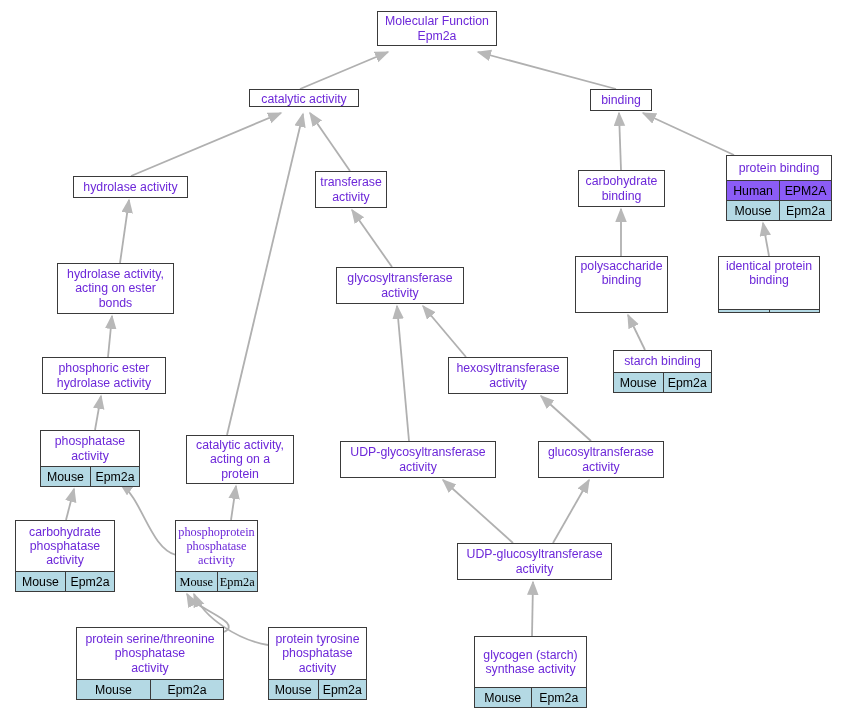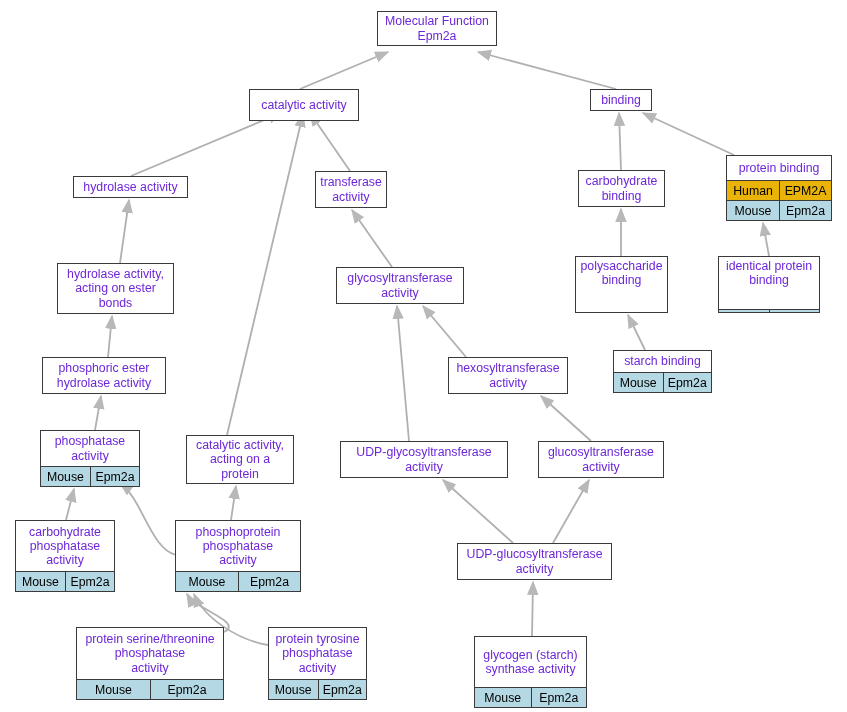--- a/index.html
+++ b/index.html
@@ -57,21 +57,21 @@
     justify-content: center;
     font-size: 12.3px;
     line-height: 14px;
     color: #000000;
     box-sizing: border-box;
   }
   .node .annot .cell + .cell {
     border-left: 1.4px solid #3a3a3a;
   }
   .annot.species-mouse .cell { background: #b4d9e4; }
-  .annot.species-human .cell { background: #eab308; }
+  .annot.species-human .cell { background: #8b5cf6; }
 </style>
 </head>
 <body>
 
 <div id="canvas">
   <svg id="edges" viewBox="0 0 847 712" xmlns="http://www.w3.org/2000/svg">
     <defs>
       <marker id="arrow" markerWidth="9" markerHeight="9" refX="7.2" refY="3.2" orient="auto" markerUnits="strokeWidth">
         <path d="M0,0 L8,3.2 L0,6.4 z" fill="#b8b8b8"></path>
       </marker>
@@ -102,21 +102,21 @@
         <path d="M 224,632 C 244,622 196,610 187,594" fill="none" stroke="#b0b0b0" stroke-width="1.8" marker-end="url(#arrow)"></path>
         <path d="M 268,645 C 238,640 204,618 194,594" fill="none" stroke="#b0b0b0" stroke-width="1.8" marker-end="url(#arrow)"></path>
         <path d="M 532,636 L 533,582" fill="none" stroke="#b0b0b0" stroke-width="1.8" marker-end="url(#arrow)"></path>
       </g>
   </svg>
   <div id="nodes">
       <div class="node" style="left: 377px; top: 11px; width: 120px; height: 35px;">
         <div class="title">Molecular Function
 Epm2a</div>
       </div>
-      <div class="node" style="left: 249px; top: 89px; width: 110px; height: 32px;">
+      <div class="node" style="left: 249px; top: 89px; width: 110px; height: 18px;">
         <div class="title">catalytic activity</div>
       </div>
       <div class="node" style="left: 590px; top: 89px; width: 62px; height: 22px;">
         <div class="title">binding</div>
       </div>
       <div class="node" style="left: 726px; top: 155px; width: 106px; height: 66px;">
         <div class="title">protein binding</div>
         <div class="annot species-human">
           <div class="cell">Human</div>
           <div class="cell">EPM2A</div>
@@ -183,42 +183,42 @@
         <div class="annot species-mouse">
           <div class="cell">Mouse</div>
           <div class="cell">Epm2a</div>
         </div>
       </div>
       <div class="node" style="left: 186px; top: 435px; width: 108px; height: 49px;">
         <div class="title">catalytic activity,
 acting on a
 protein</div>
       </div>
-      <div class="node" style="left: 340px; top: 441px; width: 168px; height: 37px;">
+      <div class="node" style="left: 340px; top: 441px; width: 156px; height: 37px;">
         <div class="title">UDP-glycosyltransferase
 activity</div>
       </div>
       <div class="node" style="left: 538px; top: 441px; width: 126px; height: 37px;">
         <div class="title">glucosyltransferase
 activity</div>
       </div>
       <div class="node" style="left: 457px; top: 543px; width: 155px; height: 37px;">
         <div class="title">UDP-glucosyltransferase
 activity</div>
       </div>
       <div class="node" style="left: 15px; top: 520px; width: 100px; height: 72px;">
         <div class="title">carbohydrate
 phosphatase
 activity</div>
         <div class="annot species-mouse">
           <div class="cell">Mouse</div>
           <div class="cell">Epm2a</div>
         </div>
       </div>
-      <div class="node" style="left: 175px; top: 520px; width: 126px; height: 72px;">
+      <div class="node" style="left: 175px; top: 520px; width: 83px; height: 72px; font-family: Liberation Serif, serif;">
         <div class="title">phosphoprotein
 phosphatase
 activity</div>
         <div class="annot species-mouse">
           <div class="cell">Mouse</div>
           <div class="cell">Epm2a</div>
         </div>
       </div>
       <div class="node" style="left: 76px; top: 627px; width: 148px; height: 73px;">
         <div class="title">protein serine/threonine

